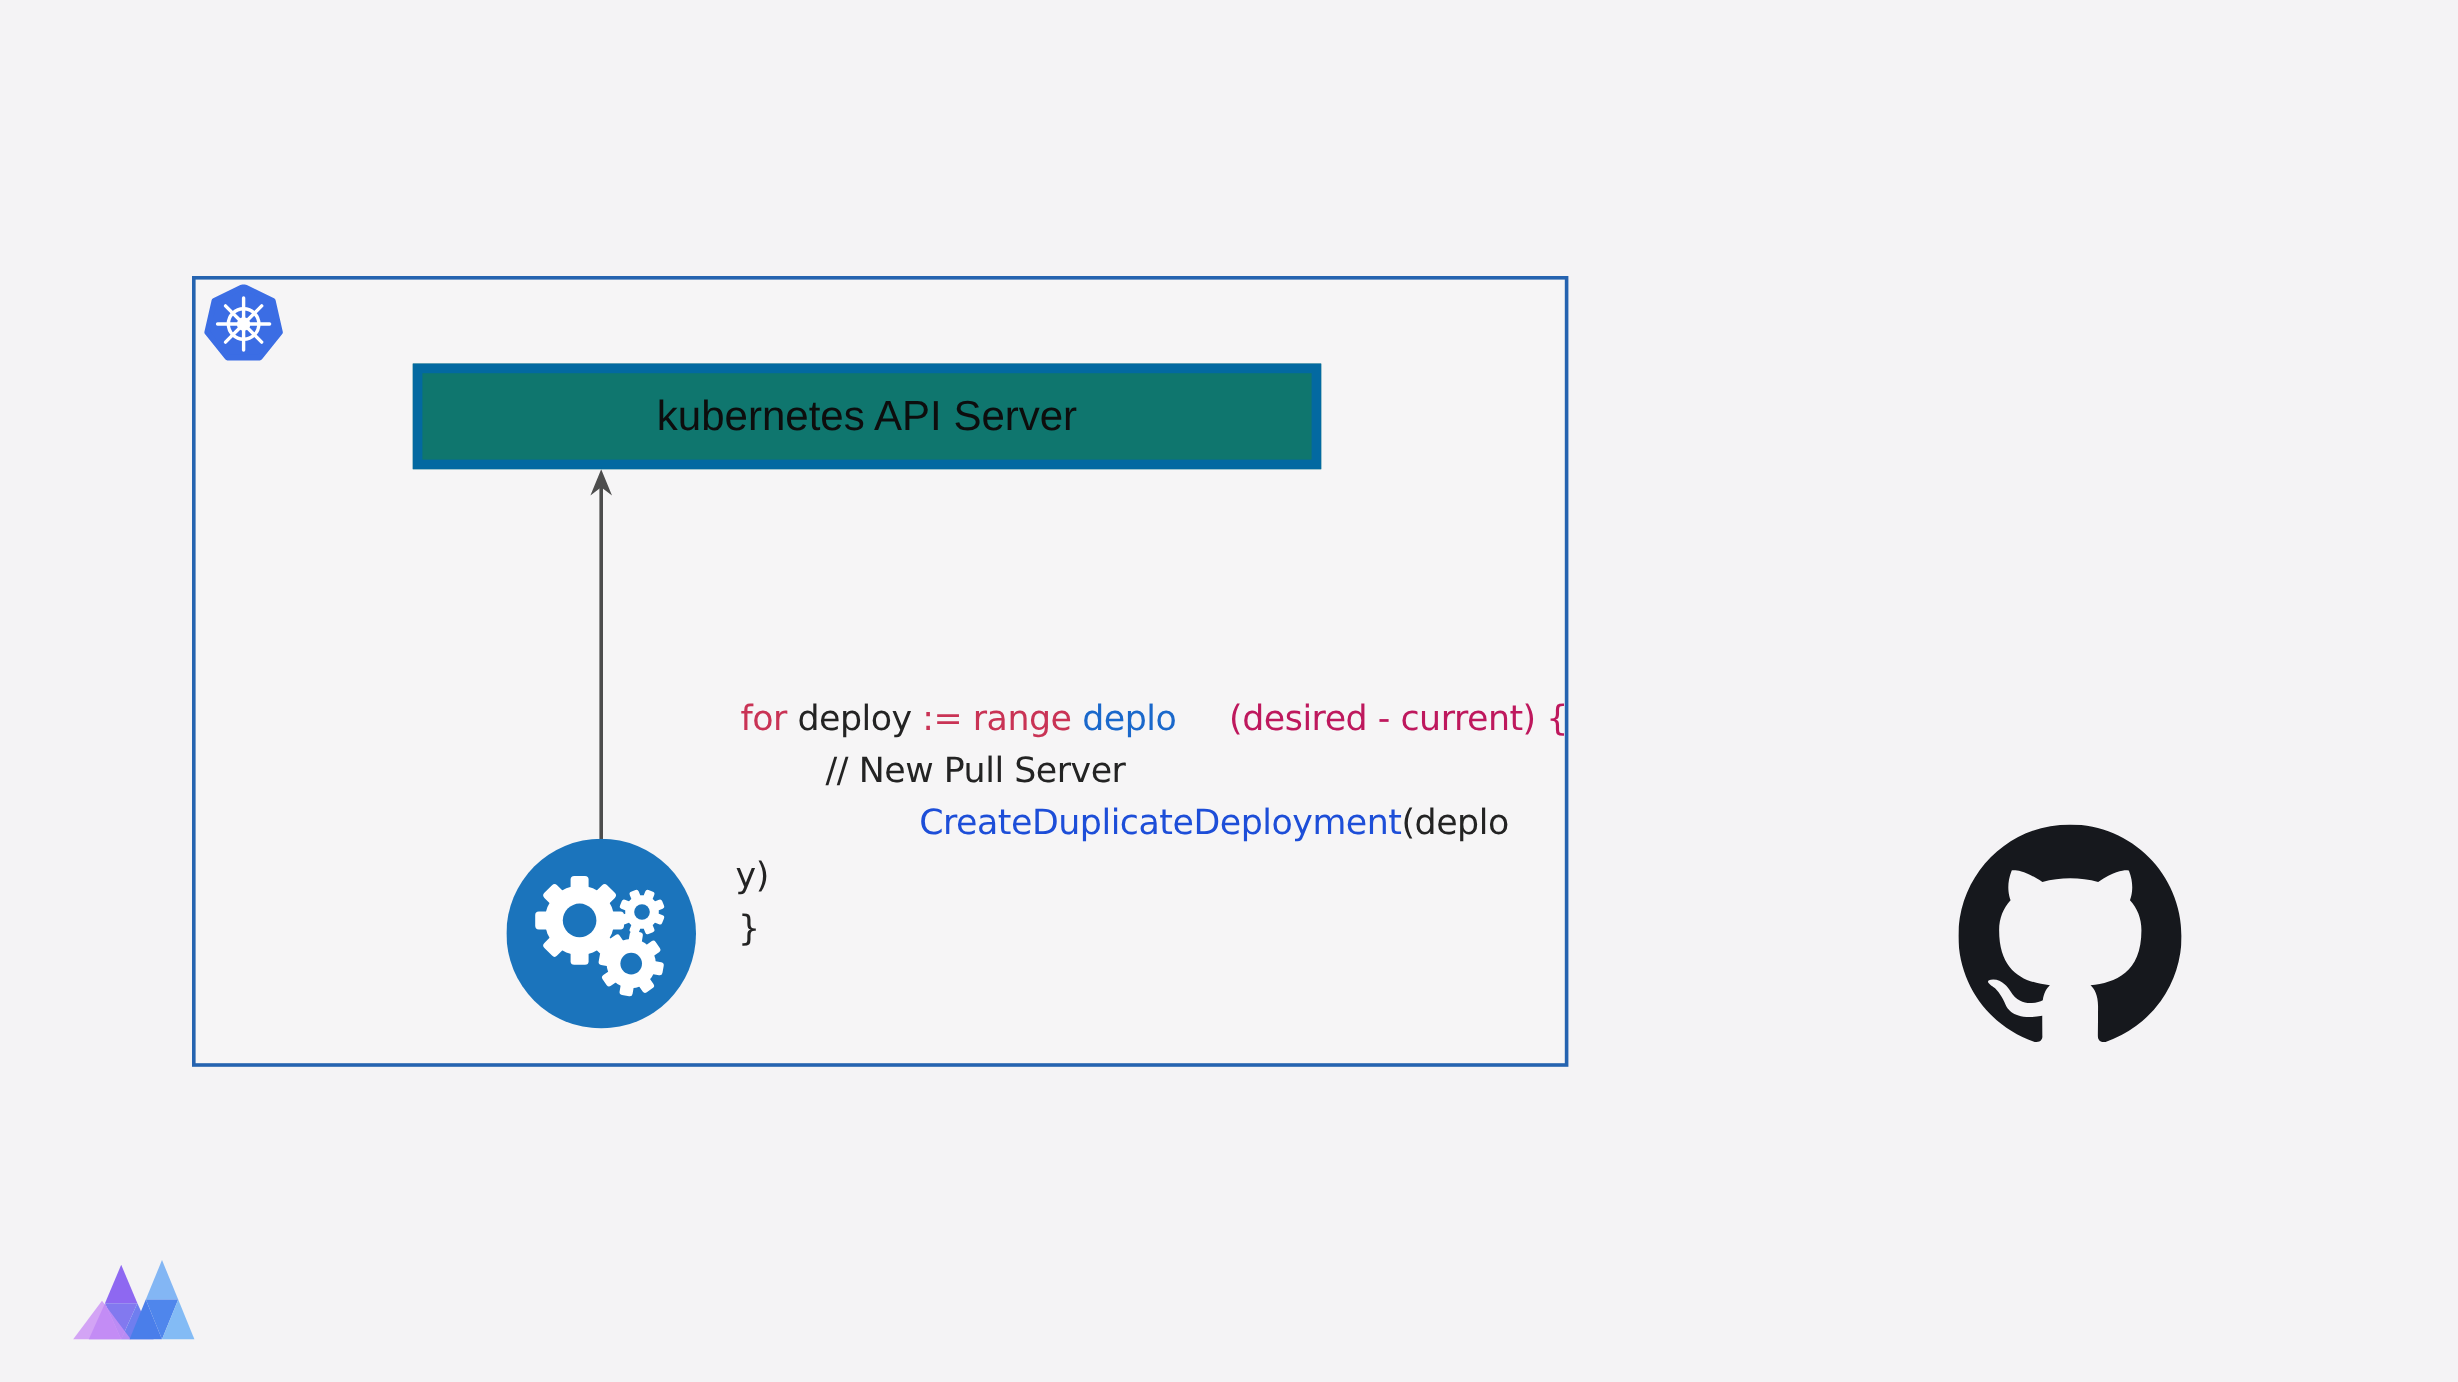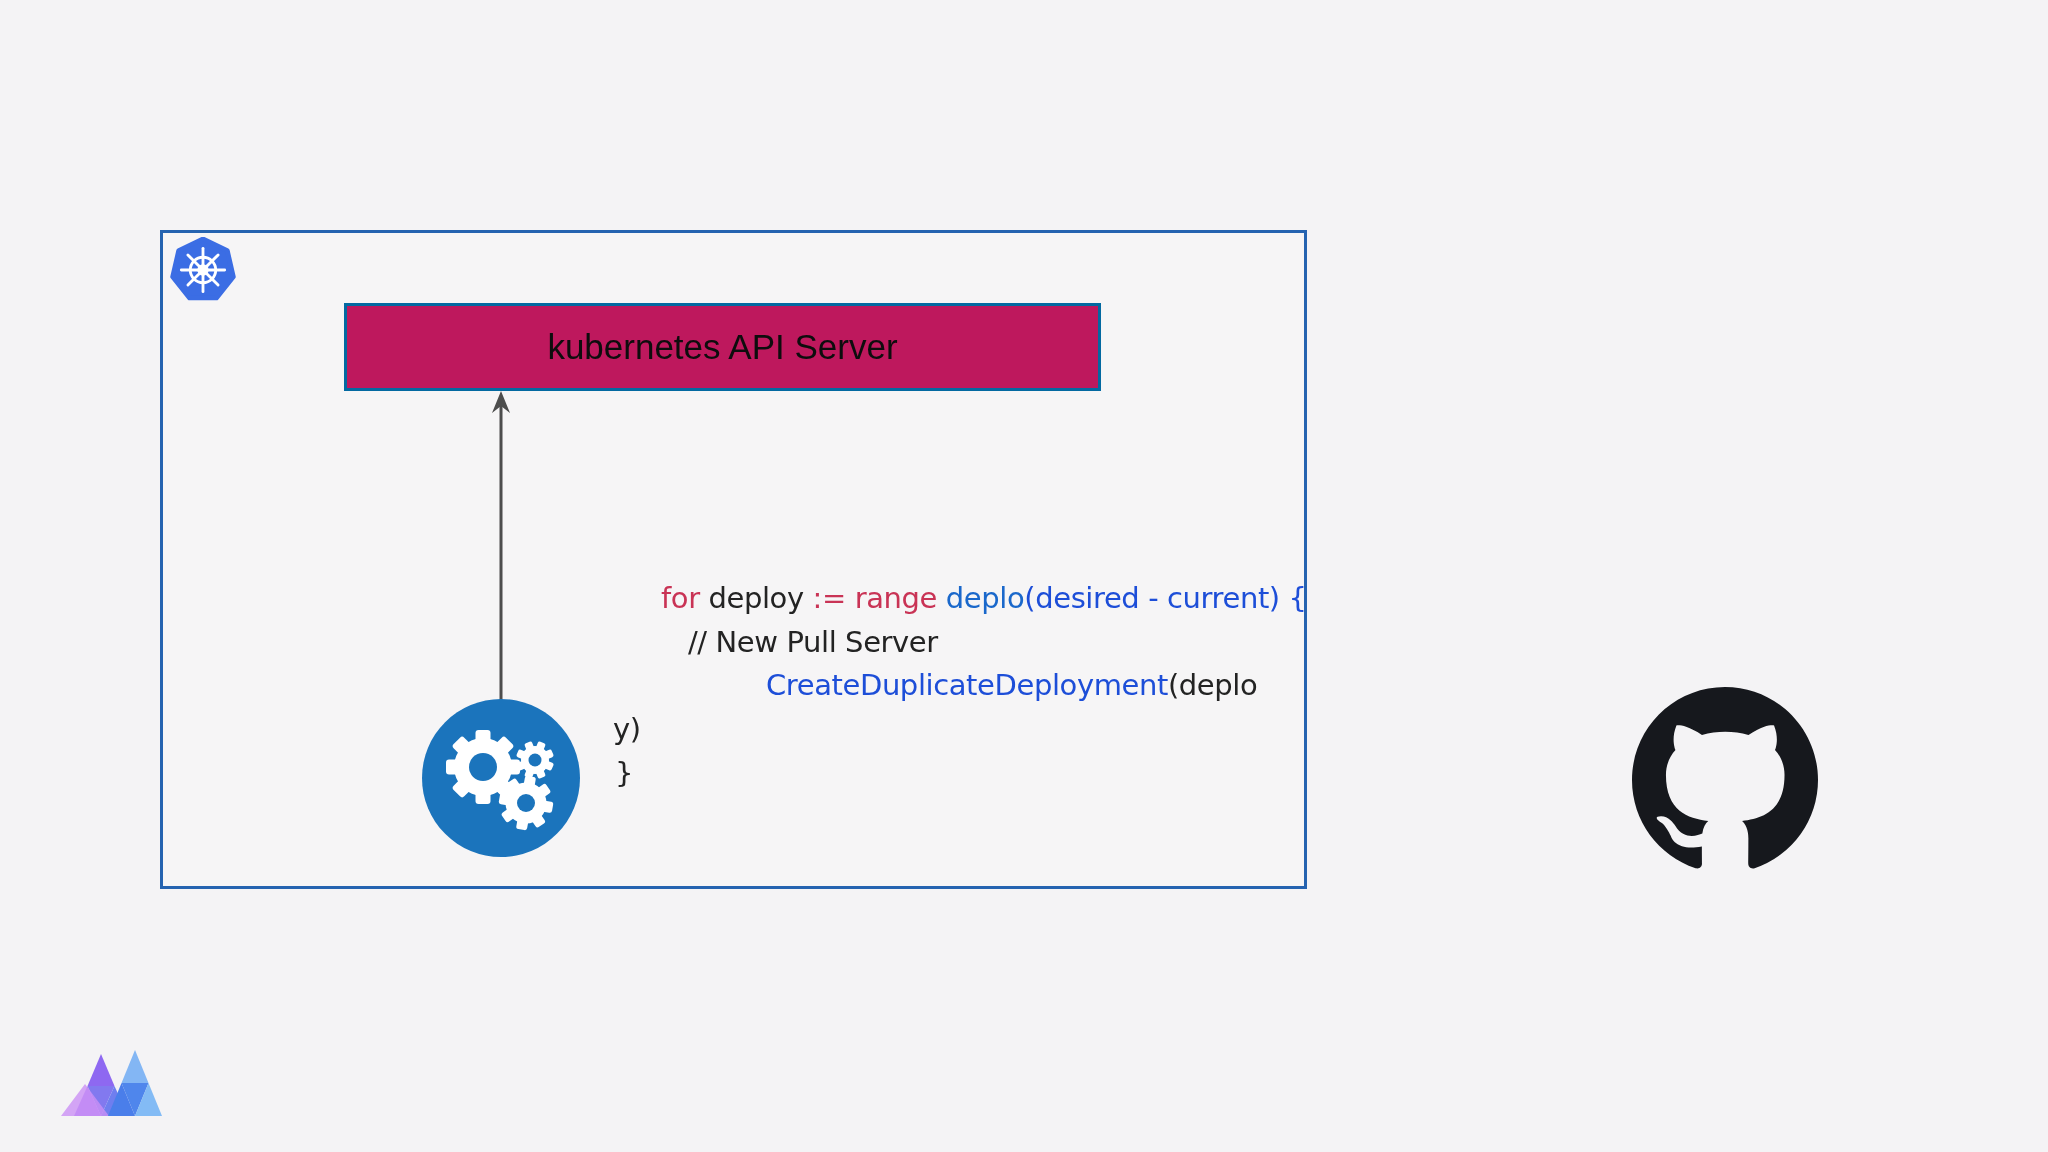--- a/index.html
+++ b/index.html
@@ -26,22 +26,22 @@
     box-sizing:border-box;
     background:rgba(255,255,255,0.18);
   }
 
   .k8s-icon{
     position:absolute;left:6px;top:4px;width:68px;height:66px;
   }
 
   .api-server-box{
     position:absolute;left:181px;top:70px;width:757px;height:88px;
-    background:#be185d;
-    border:3px solid #0369a1;
+    background:#0f766e;
+    border:8px solid #0369a1;
     box-sizing:border-box;
     display:flex;align-items:center;justify-content:center;
   }
   .api-server-label{
     font-size:35px;color:#0d0d0d;
     font-family:"Liberation Sans", sans-serif;
   }
 
   .flow-arrow{
     position:absolute;left:324px;top:158px;width:28px;height:316px;
@@ -147,21 +147,21 @@
           <rect x="-5.5" y="-27" width="11" height="11" rx="2.5" transform="rotate(235)"></rect>
           <rect x="-5.5" y="-27" width="11" height="11" rx="2.5" transform="rotate(280)"></rect>
           <rect x="-5.5" y="-27" width="11" height="11" rx="2.5" transform="rotate(325)"></rect>
         </g>
         <circle r="20.5" fill="#ffffff"></circle>
         <circle r="9" fill="#1b74bc"></circle>
       </g>
     </svg>
 
     <div class="code-block">
-        <div class="code-line" style="left: 4px; top: 0px;"><span style="color: rgb(201, 51, 85); margin-left: 44px;">for</span><span style="color: rgb(35, 35, 35);"> deploy </span><span style="color: rgb(201, 51, 85);">:= range</span><span style="color: rgb(35, 35, 35);"> </span><span style="color: rgb(26, 104, 203);">deplo</span><span style="color: #1d4ed8;">(desired - current) {</span></div>
+        <div class="code-line" style="left: 4px; top: 0px;"><span style="color: rgb(201, 51, 85);">for</span><span style="color: rgb(35, 35, 35);"> deploy </span><span style="color: rgb(201, 51, 85);">:= range</span><span style="color: rgb(35, 35, 35);"> </span><span style="color: rgb(26, 104, 203);">deplo</span><span style="color: #be185d; margin-left: 44px;">(desired - current) {</span></div>
         <div class="code-line" style="left: 75px; top: 44px;"><span style="color: rgb(35, 35, 35);">// New Pull Server</span></div>
         <div class="code-line" style="left: 153px; top: 87px;"><span style="color: #1d4ed8; margin-top: 33px;">CreateDuplicateDeployment</span><span style="color: rgb(35, 35, 35);">(deplo</span></div>
         <div class="code-line" style="left: 0px; top: 131px;"><span style="color: rgb(35, 35, 35);">y)</span></div>
         <div class="code-line" style="left: 2px; top: 175px;"><span style="color: rgb(35, 35, 35);">}</span></div>
       </div>
 
   </div>
 
   <svg class="github-logo" viewBox="0 0 16 16">
     <path fill="#16181d" fill-rule="evenodd" d="M8 0C3.58 0 0 3.58 0 8c0 3.54 2.29 6.53 5.47 7.59.4.07.55-.17.55-.38 0-.19-.01-.82-.01-1.49-2.01.37-2.53-.49-2.69-.94-.09-.23-.48-.94-.82-1.13-.28-.15-.68-.52-.01-.53.63-.01 1.08.58 1.23.82.72 1.21 1.87.87 2.33.66.07-.52.28-.87.51-1.07-1.78-.2-3.64-.89-3.64-3.95 0-.87.31-1.59.82-2.15-.08-.2-.36-1.02.08-2.12 0 0 .67-.21 2.2.82.64-.18 1.32-.27 2-.27.68 0 1.36.09 2 .27 1.53-1.04 2.2-.82 2.2-.82.44 1.1.16 1.92.08 2.12.51.56.82 1.27.82 2.15 0 3.07-1.87 3.75-3.65 3.95.29.25.54.73.54 1.48 0 1.07-.01 1.93-.01 2.2 0 .21.15.46.55.38A8.01 8.01 0 0 0 16 8c0-4.42-3.58-8-8-8z"></path>

